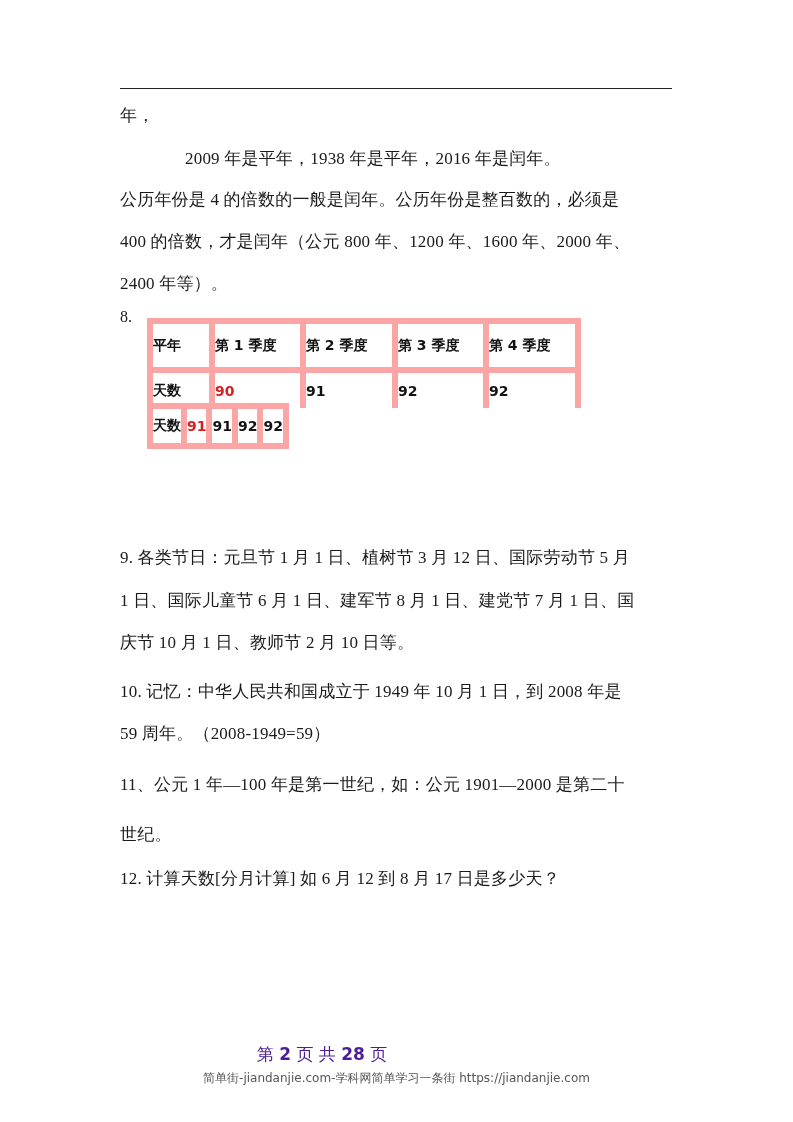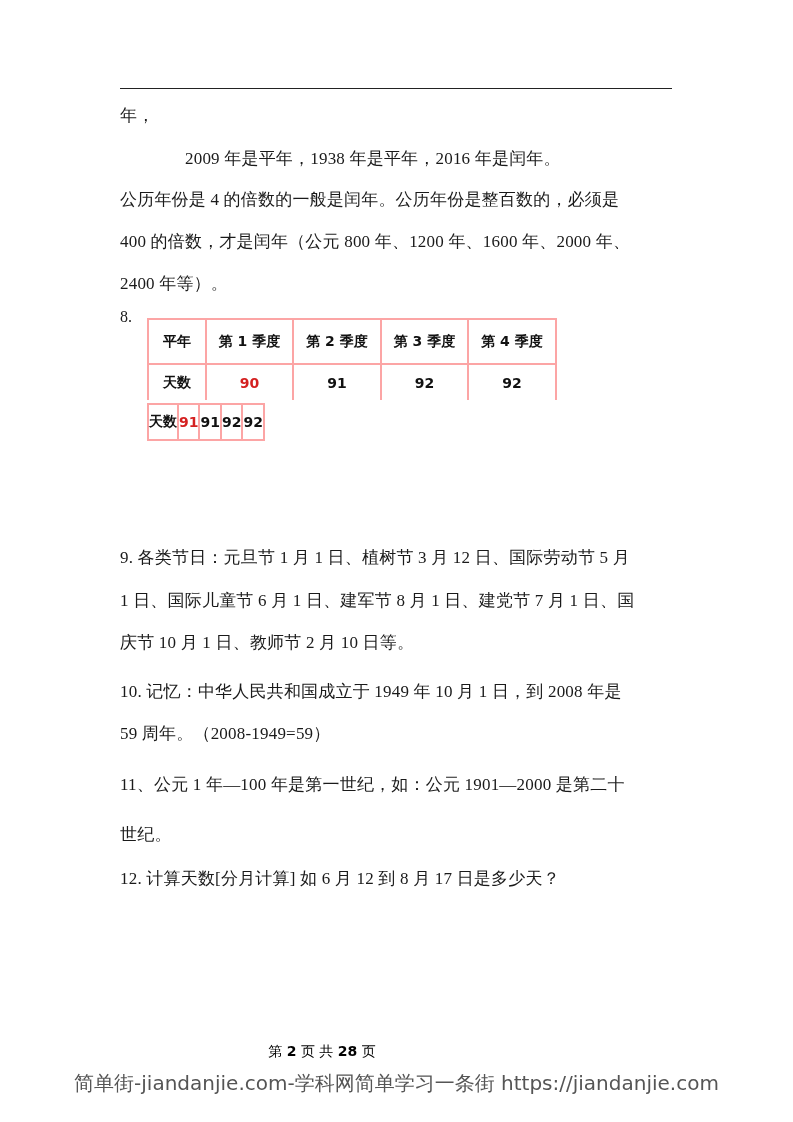--- a/index.html
+++ b/index.html
@@ -4,32 +4,32 @@
 <style>
   html, body { margin: 0; padding: 0; background: #ffffff; }
   body { width: 793px; height: 1122px; position: relative; overflow: hidden;
          font-family: "Liberation Serif", "DejaVu Serif", serif; color: #1a1a1a; }
   .rule { position: absolute; left: 120px; top: 88px; width: 552px; height: 1px; background: #222; }
   .line { position: absolute; left: 120px; font-size: 17px; line-height: 20px; white-space: nowrap; letter-spacing: 0.2px; }
   .indent { left: 185px; text-align: right; }
   .num8 { position: absolute; left: 120px; top: 308px; font-size: 16px; }
   table { position: absolute; border-collapse: collapse; font-family: "DejaVu Sans", "Liberation Sans", sans-serif;
           font-weight: bold; font-size: 14px; color: #111; }
-  td { border: 2px solid #fca5a5; text-align: center; padding: 0; }
+  td { border: 6px solid #fca5a5; padding: 0; }
   .red { color: #d42020; margin-top: 40px; }
   #t1 { left: 147px; top: 318px; }
   #t1 tr.h td { height: 43px; }
   #t1 tr.d td { height: 35px; border-bottom: none; }
   #t2 { left: 147px; top: 403px; }
   #t2 td { height: 34px; }
   .footer-page { position: absolute; left: 0; width: 644px; top: 1043px; text-align: center;
-                 font-size: 14px; font-family: "DejaVu Serif", serif; color: #000000; }
+                 font-size: 17px; font-family: "DejaVu Serif", serif; color: #4c1d95; }
   .footer-page b { font-family: "DejaVu Sans", sans-serif; font-weight: bold; }
   .footer-site { position: absolute; left: 0; width: 793px; top: 1070px; text-align: center;
-                 font-size: 20px; font-family: "DejaVu Sans", "Liberation Sans", sans-serif; color: #555; }
+                 font-size: 12px; font-family: "DejaVu Sans", "Liberation Sans", sans-serif; color: #555; }
 </style>
 </head>
 <body>
 
 <div class="rule"></div>
 
 <div class="line" style="top:106px">年，</div>
 <div class="line indent" style="top:149px">2009 年是平年，1938 年是平年，2016 年是闰年。</div>
 <div class="line" style="top:190px">公历年份是 4 的倍数的一般是闰年。公历年份是整百数的，必须是</div>
 <div class="line" style="top:232px">400 的倍数，才是闰年（公元 800 年、1200 年、1600 年、2000 年、</div>

